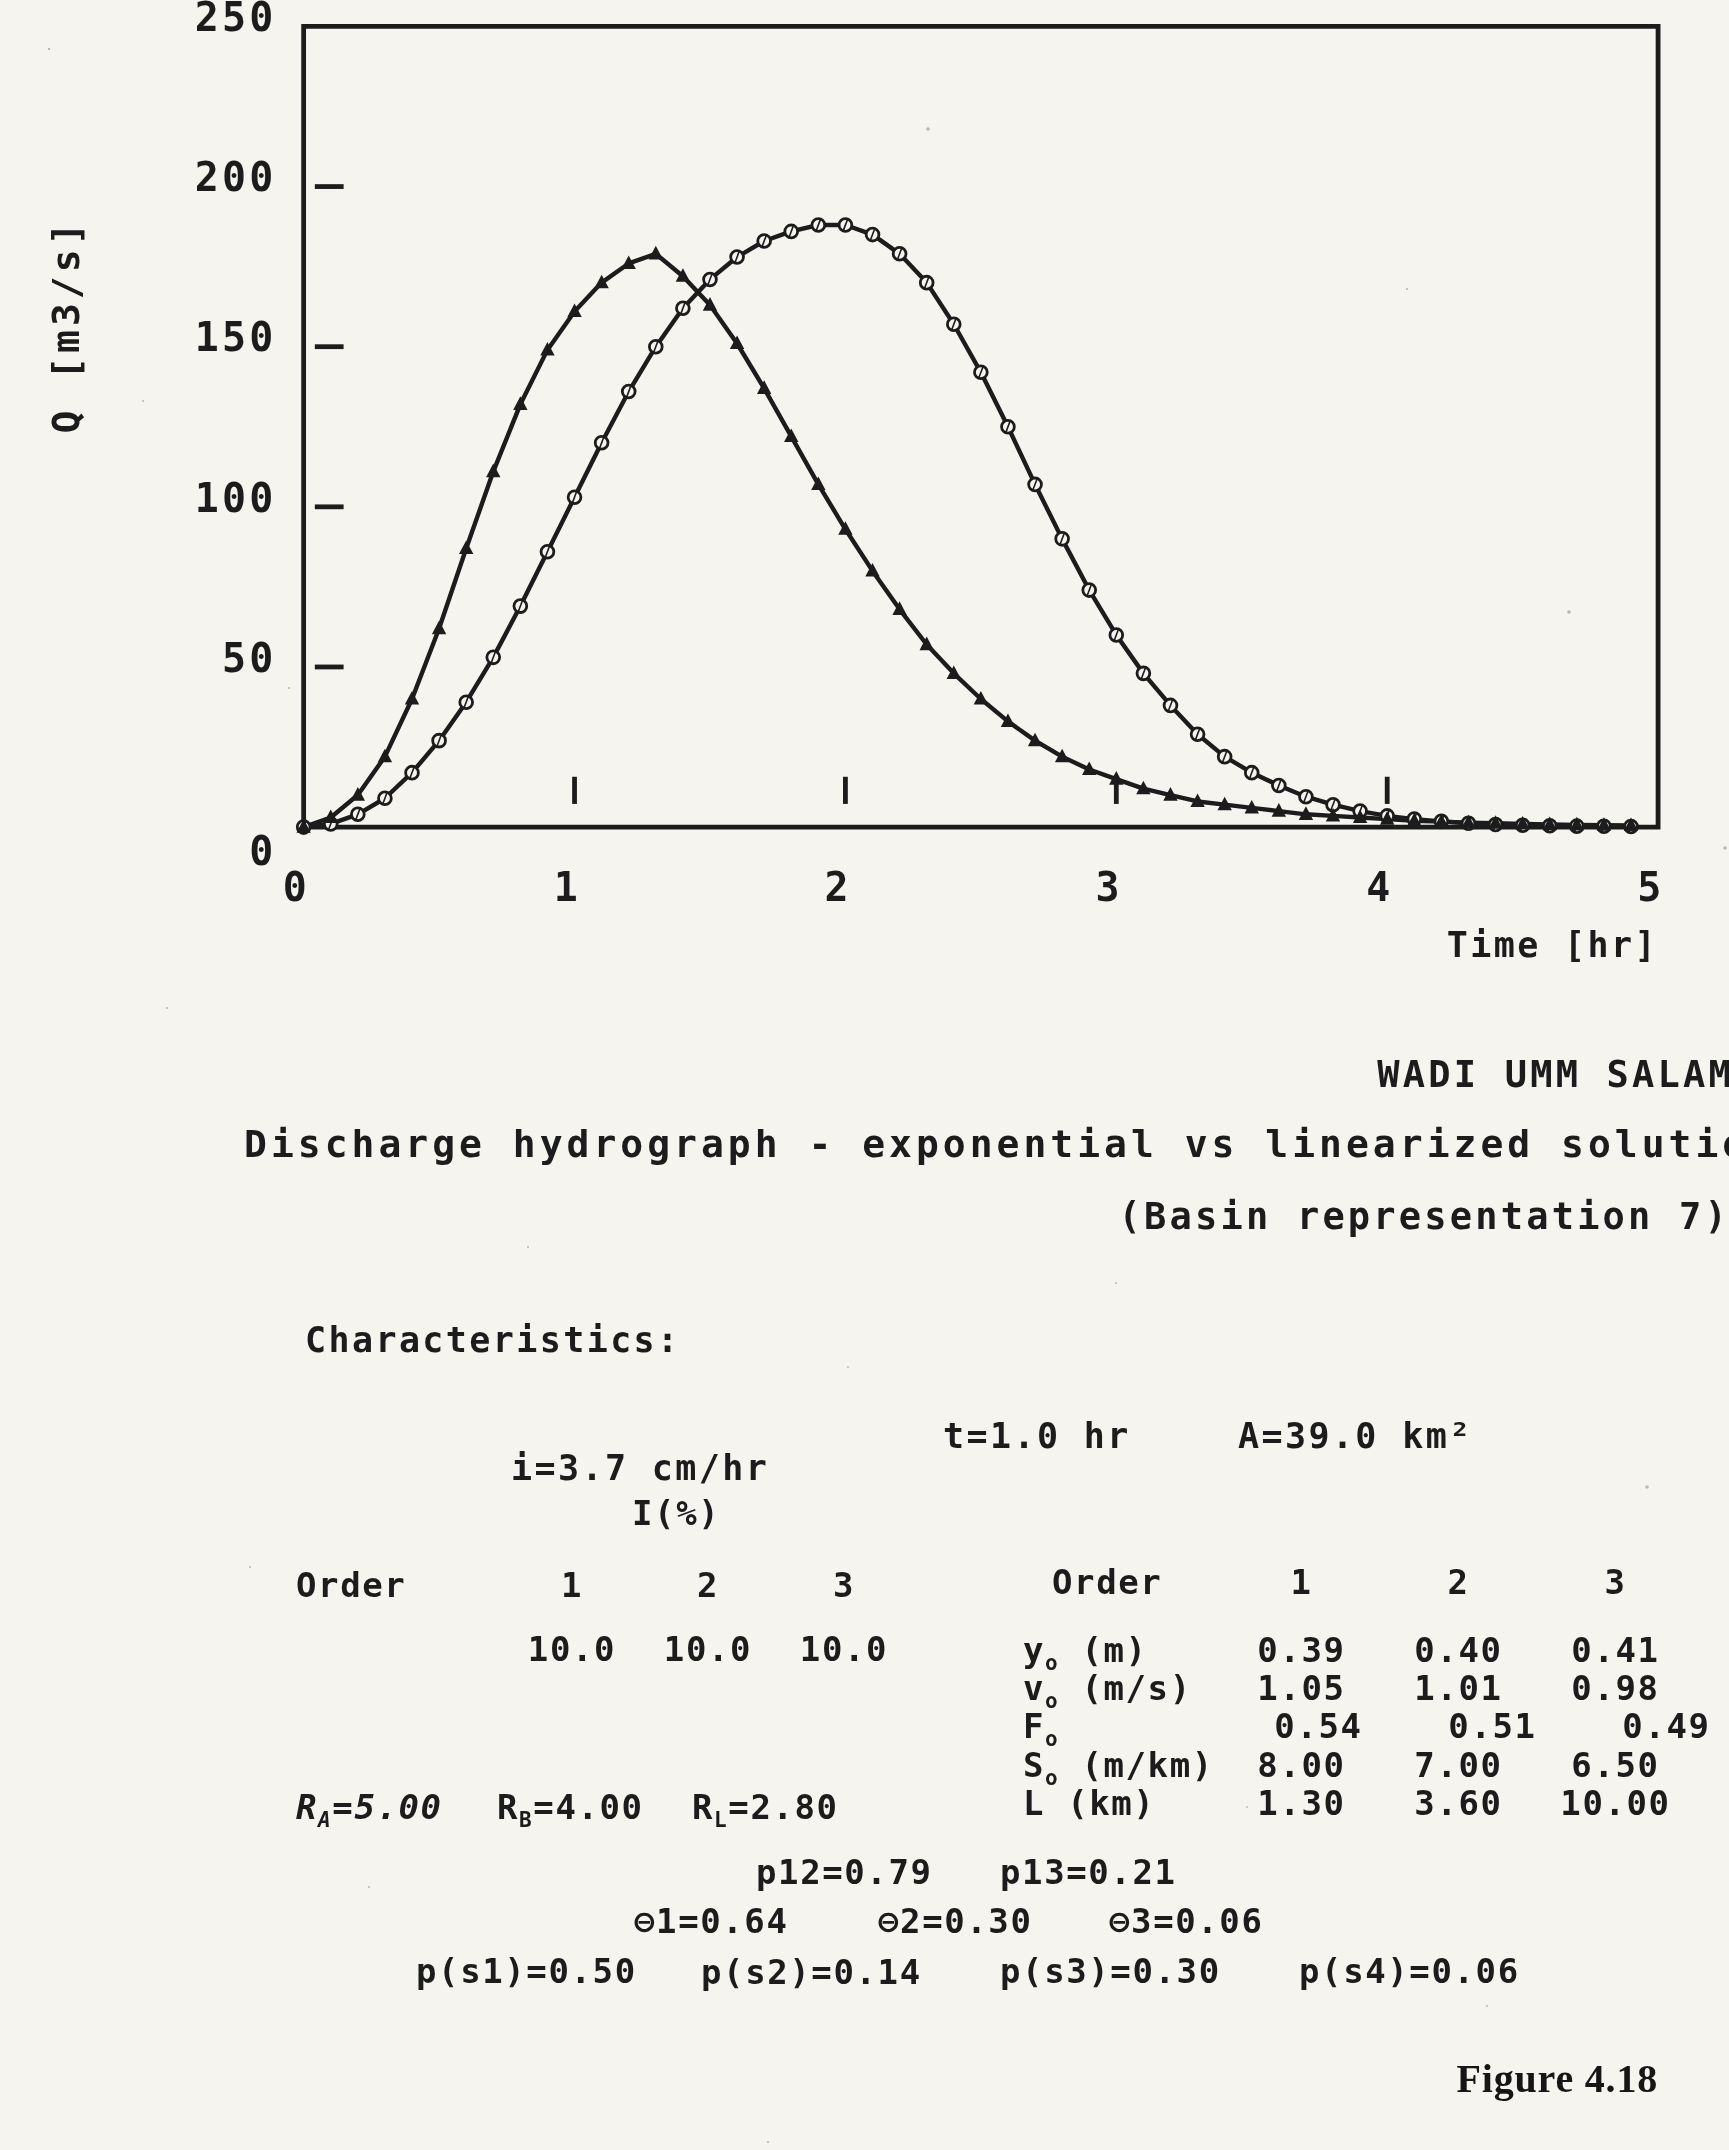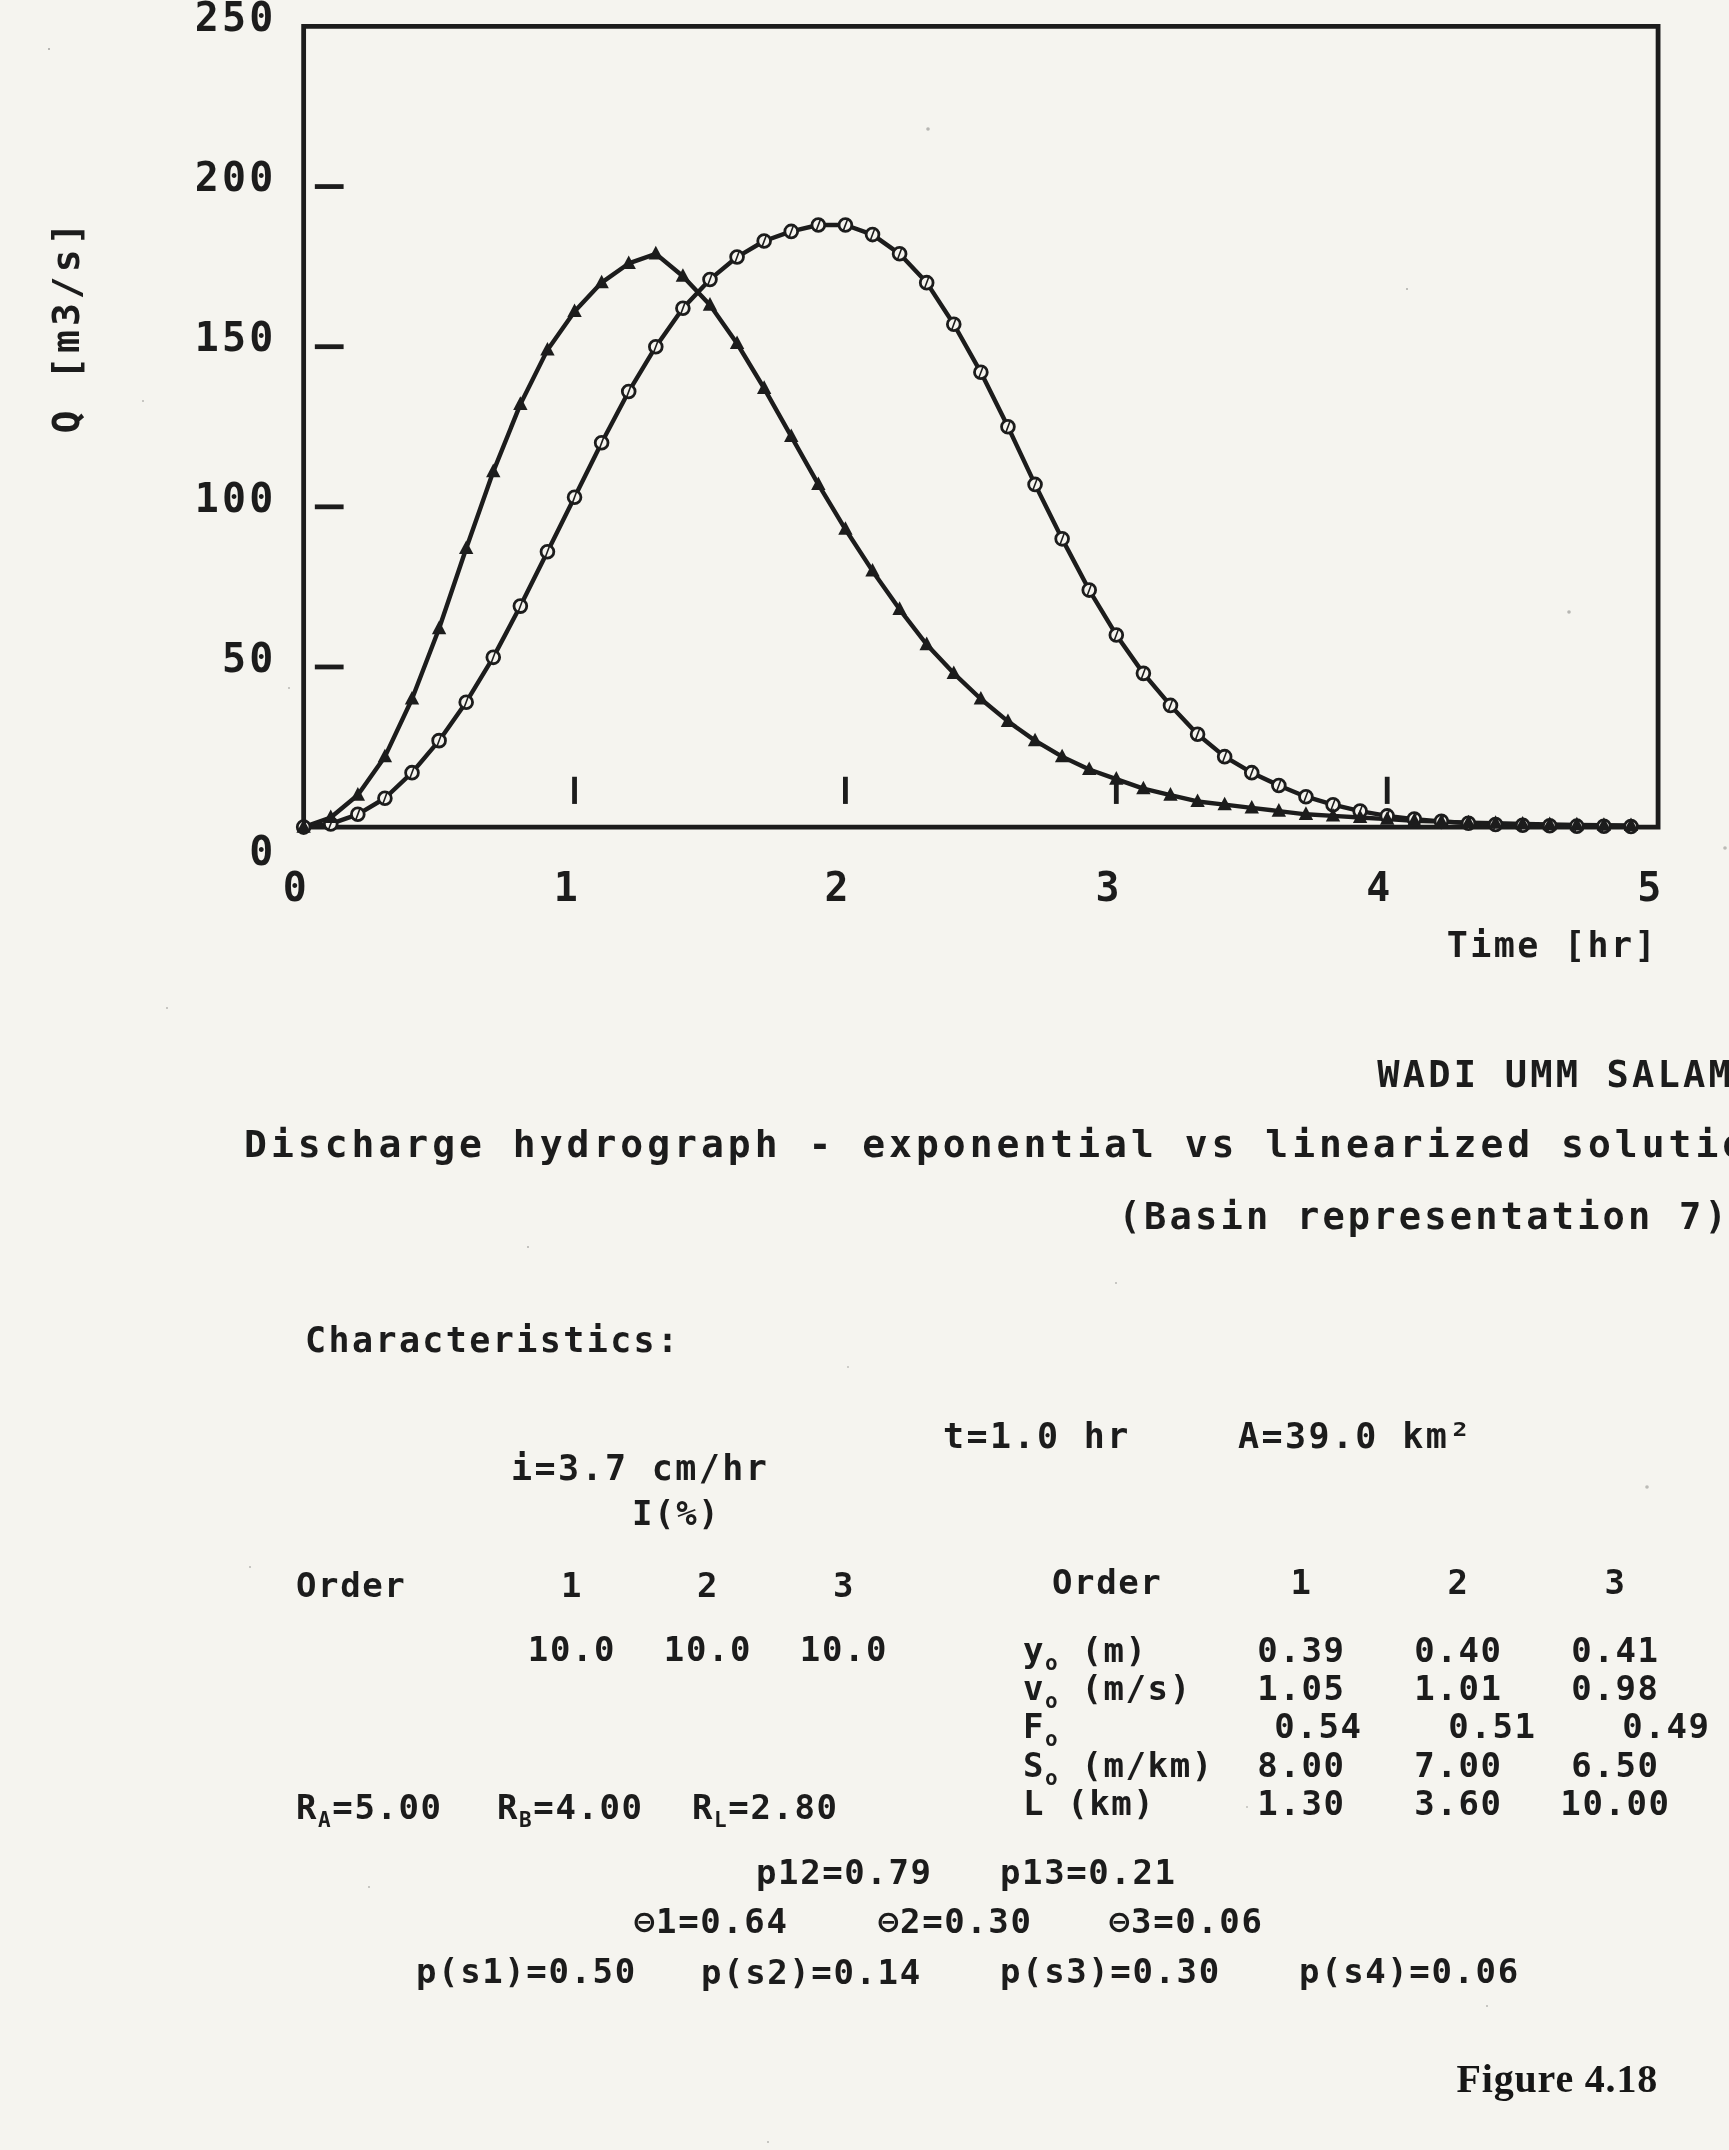--- a/index.html
+++ b/index.html
@@ -244,21 +244,21 @@
     </div>
     <div class="abs grid4a" style="left:0;top:141px;">
       <span></span>
       <span class="mono fs42 cellc">10.0</span>
       <span class="mono fs42 cellc">10.0</span>
       <span class="mono fs42 cellc">10.0</span>
     </div>
 
 
     <div class="abs" style="left:0;top:299px;width:631px;">
-      <span class="abs mono fs42" style="left:0;"><span>R</span><sub>A</sub><span>=5.00</span></span>
+      <span class="abs mono fs42" style="left:0;font-style:italic;"><span>R</span><sub>A</sub><span>=5.00</span></span>
       <span class="abs mono fs42" style="left:201px;"><span>R</span><sub>B</sub><span>=4.00</span></span>
       <span class="abs mono fs42" style="left:396px;"><span>R</span><sub>L</sub><span>=2.80</span></span>
     </div>
   </div>
 
   <div class="abs" style="left:1023px;top:1556px;width:672px;height:272px;">
     <div class="abs grid4b" style="left:0;top:6.4px;">
       <span class="mono fs42" style="padding-left:29px;">Order</span>
       <span class="mono fs42 cellc">1</span>
       <span class="mono fs42 cellc">2</span>

